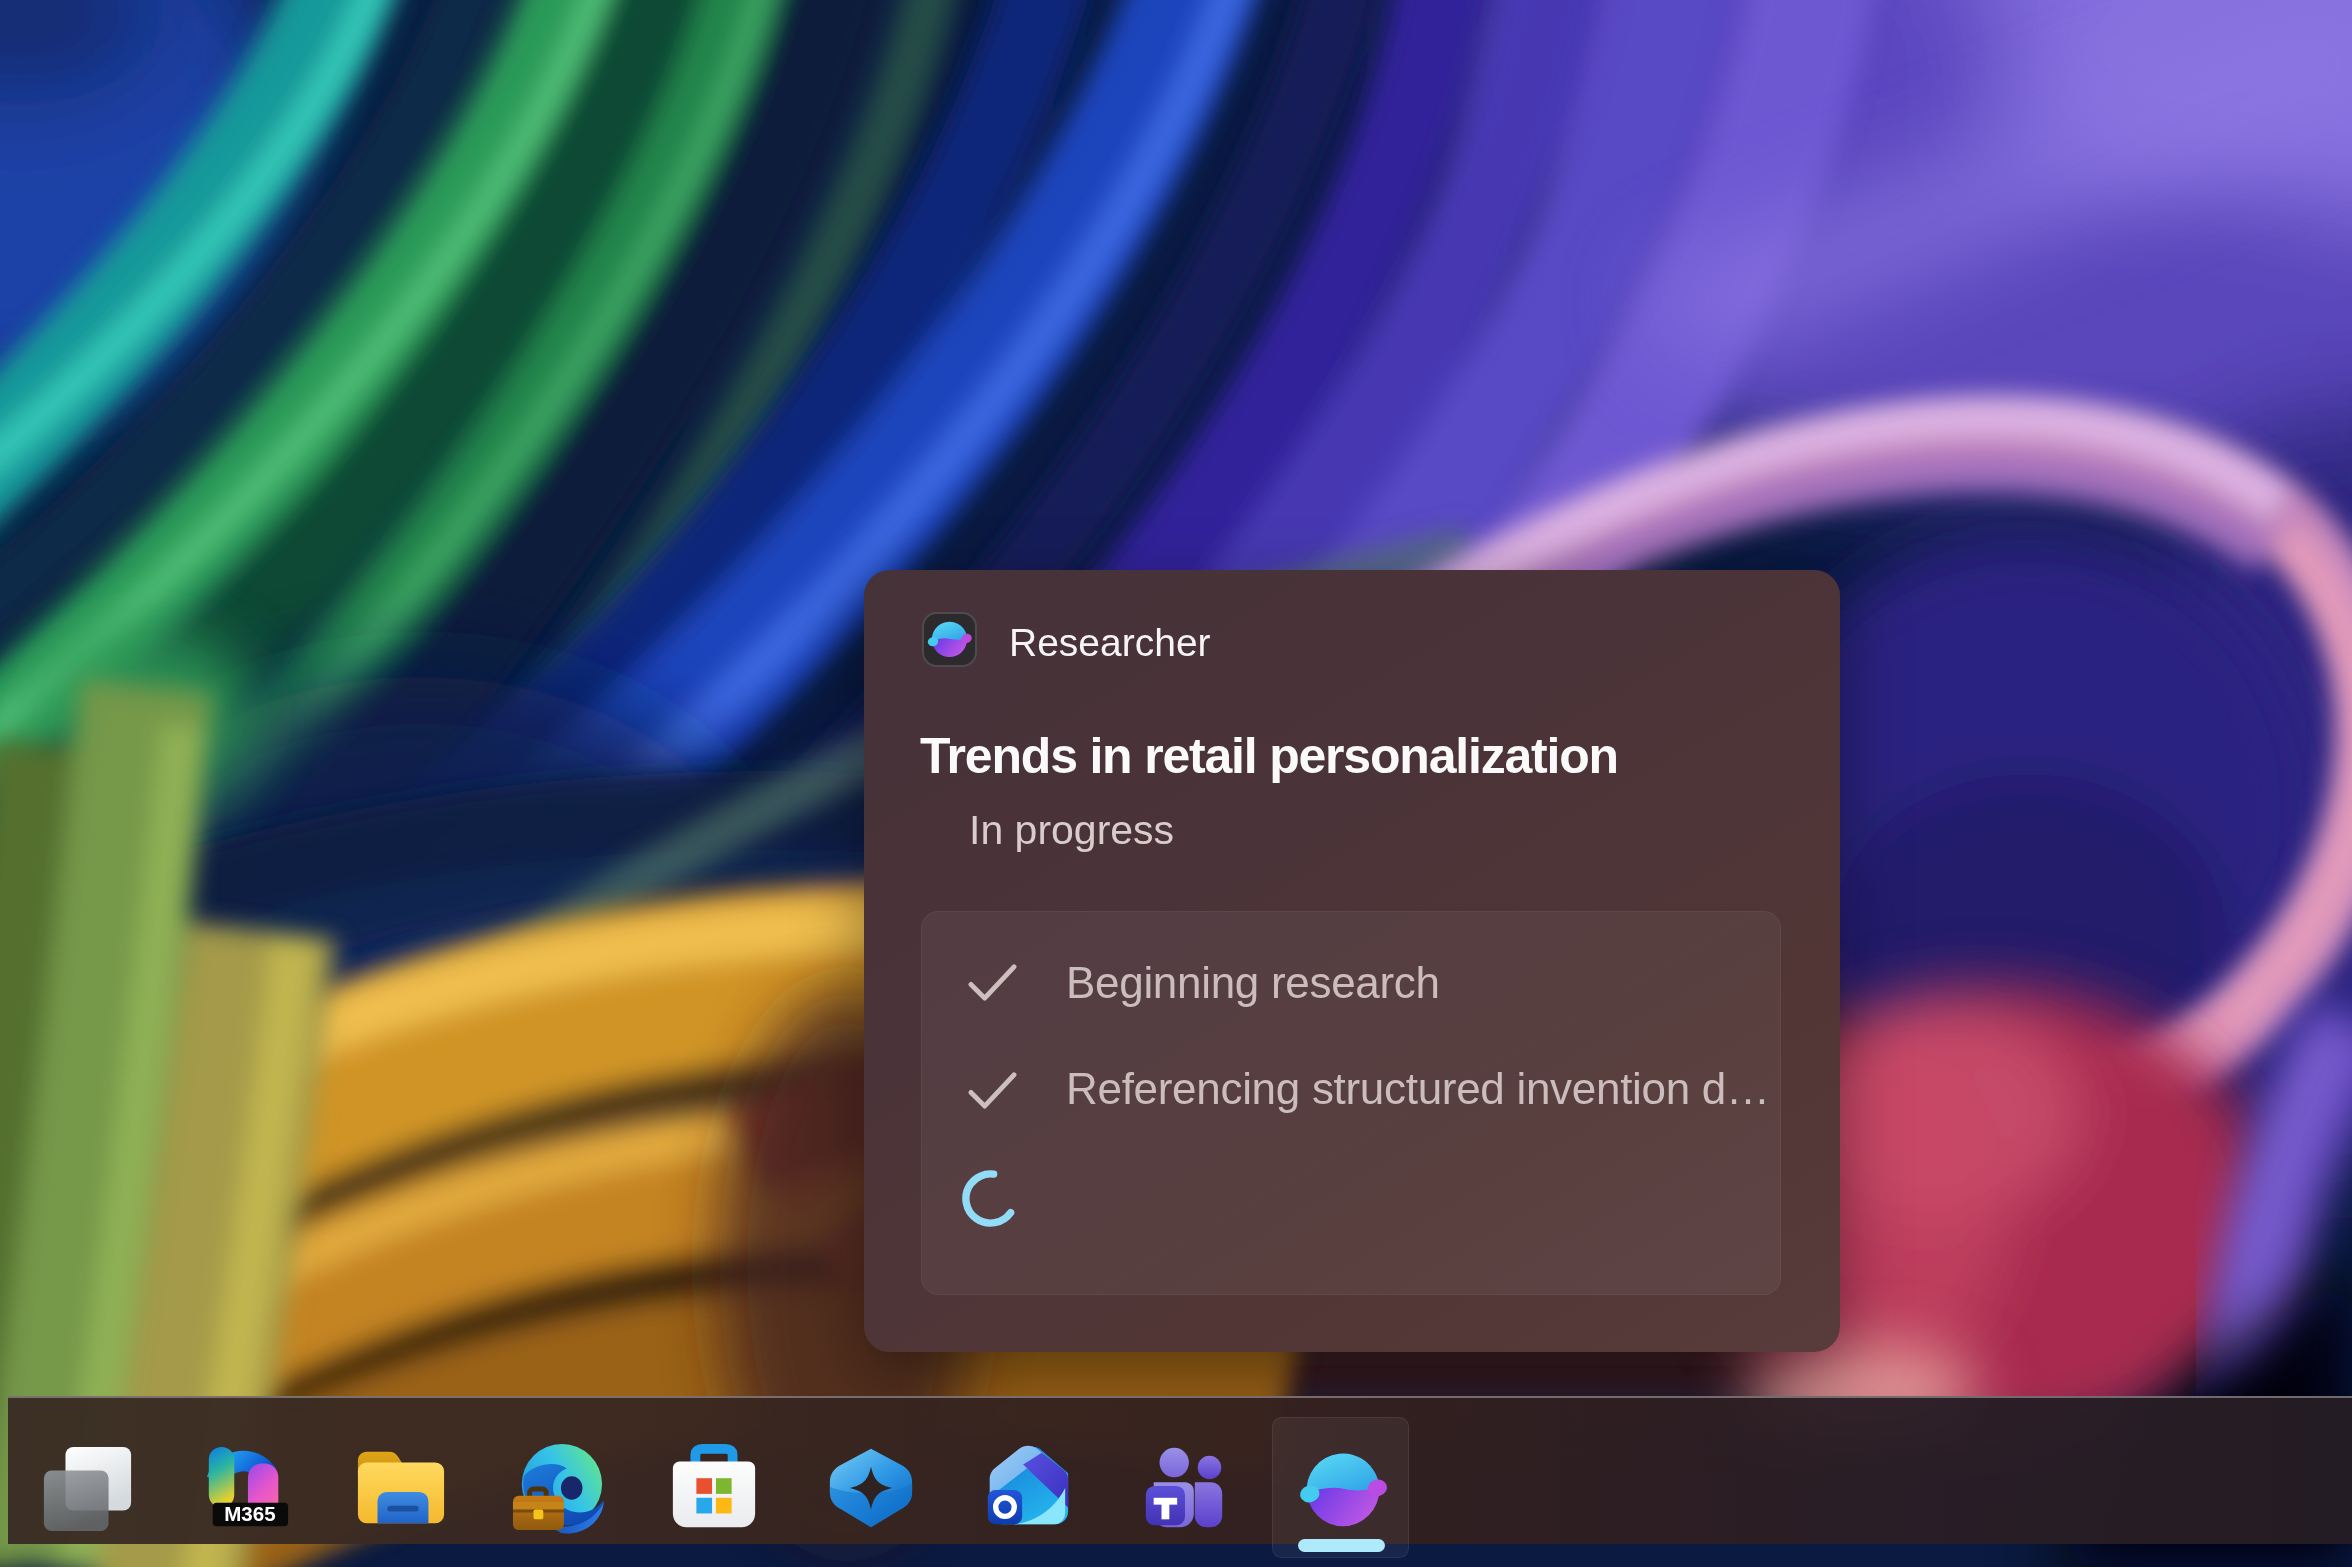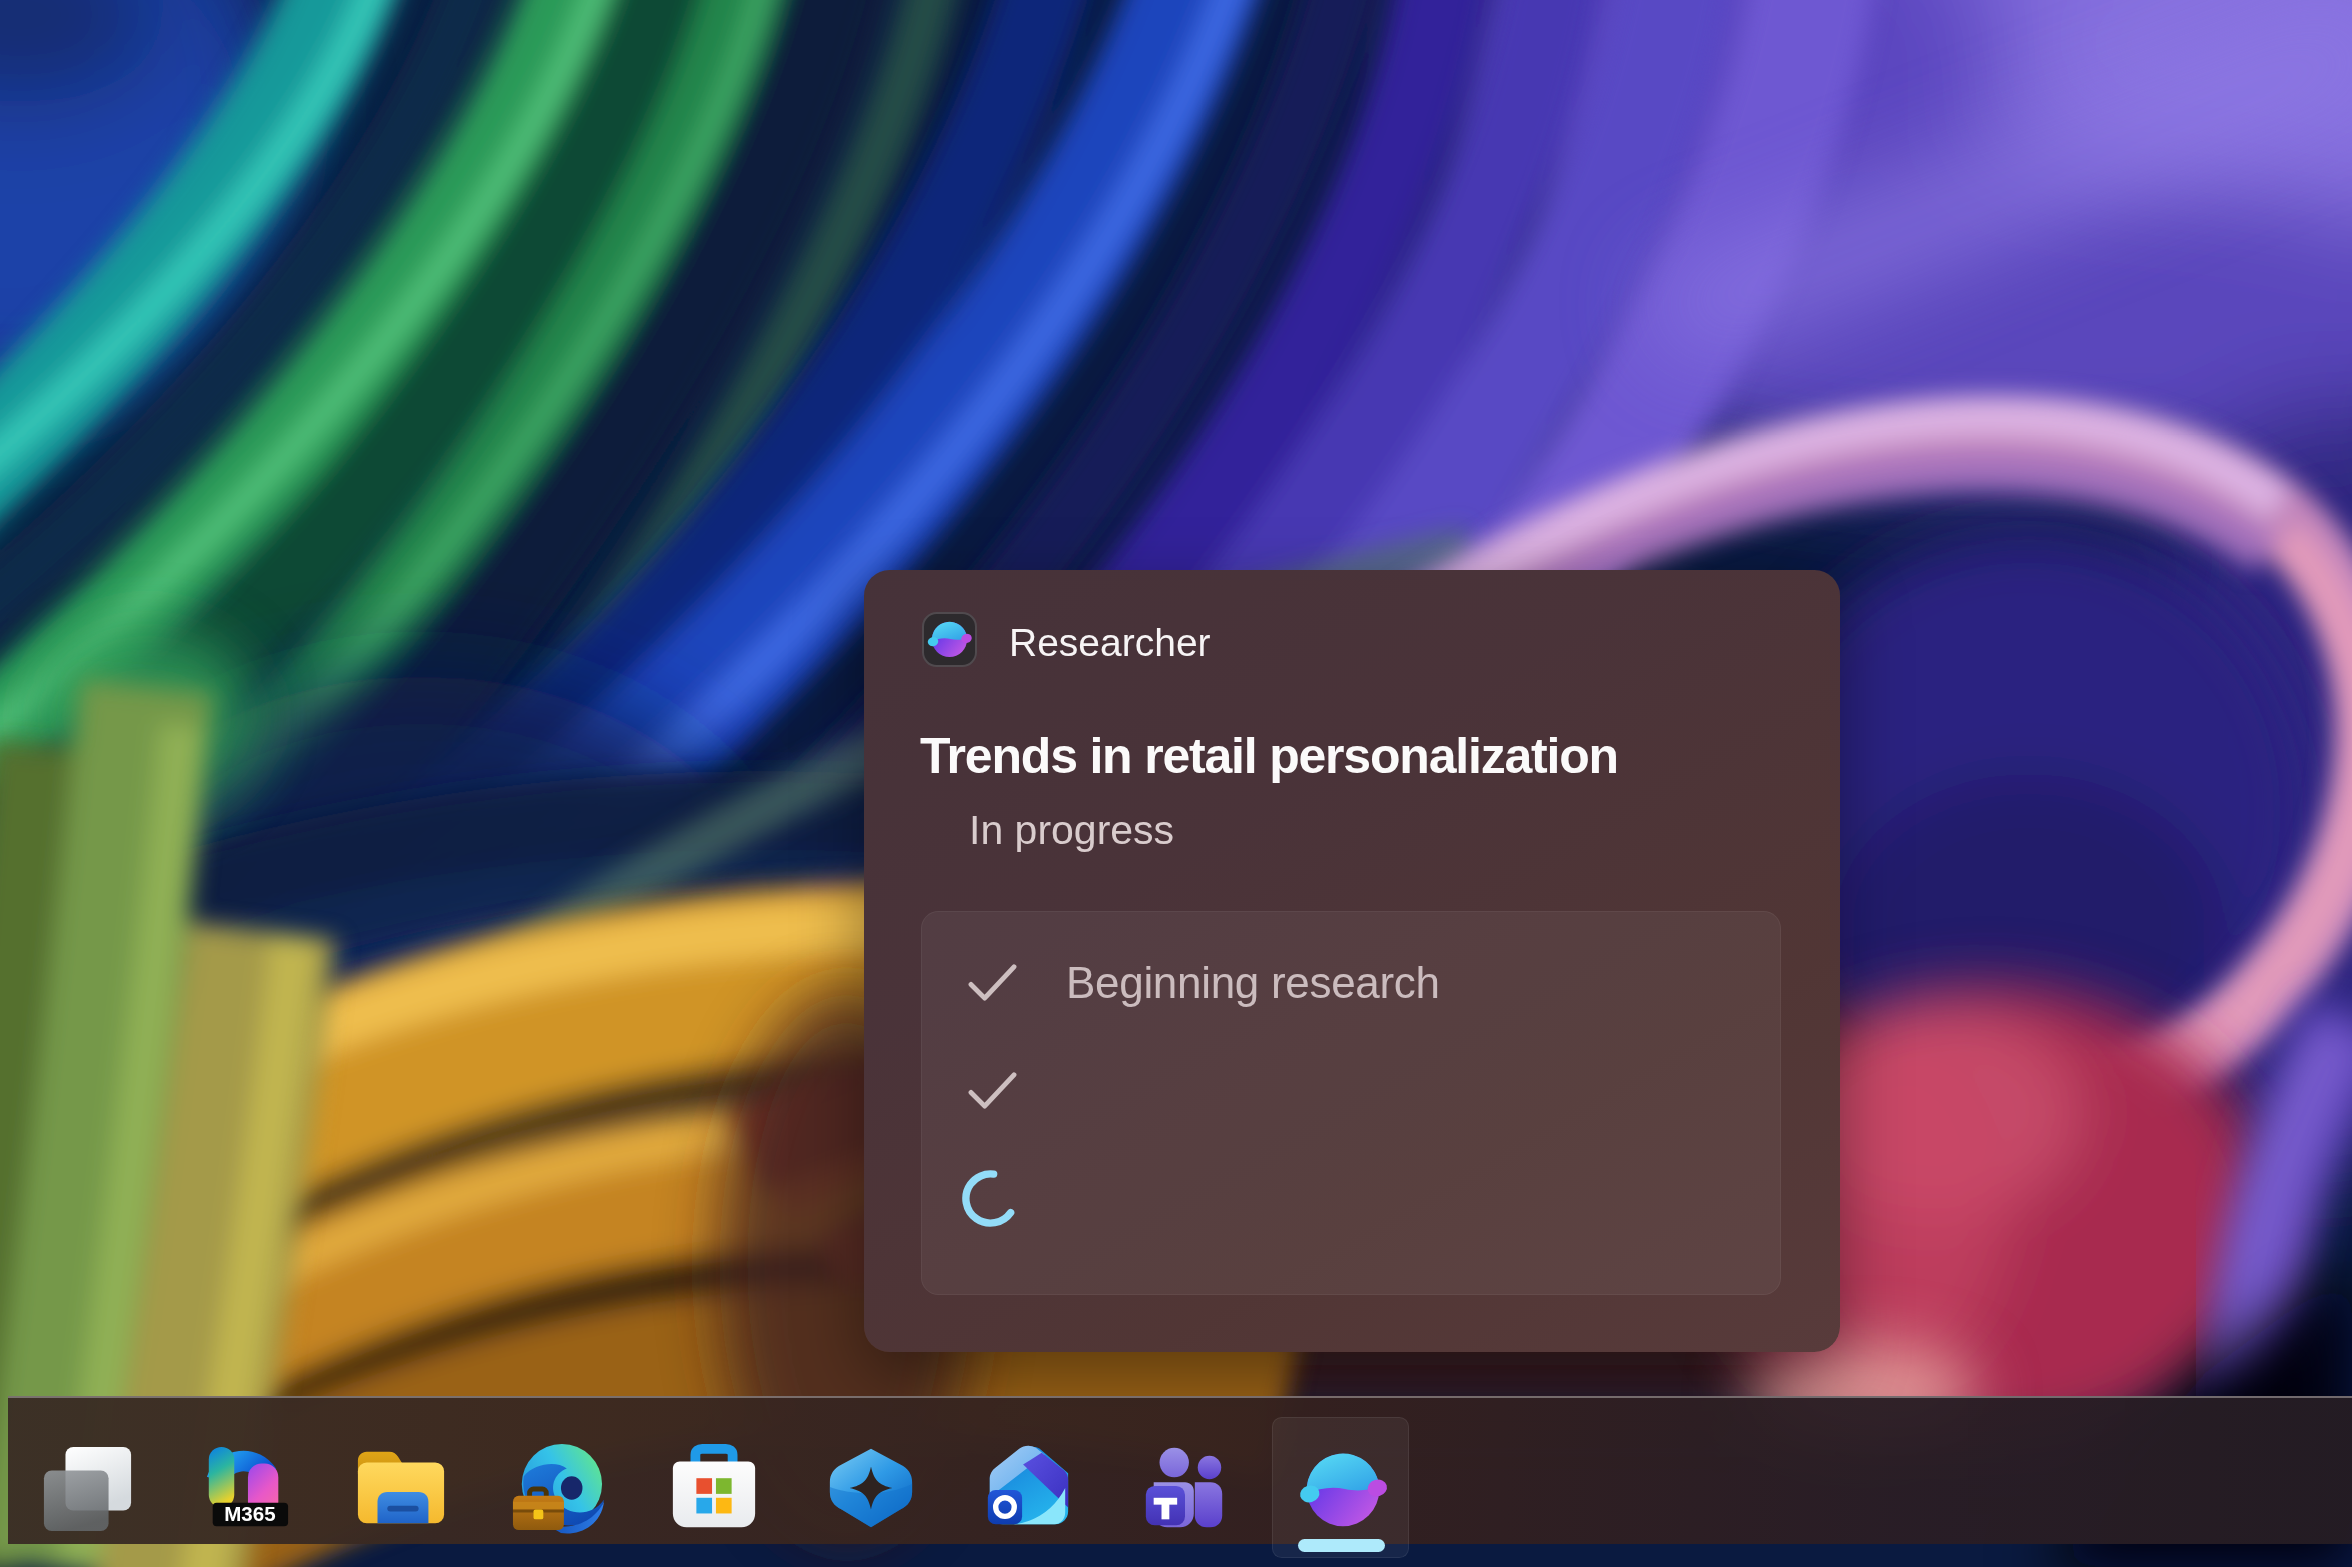--- a/index.html
+++ b/index.html
@@ -161,20 +161,21 @@
   <div class="abs" style="left:56px;top:158px;font-size:50px;line-height:57px;font-weight:700;letter-spacing:-1.2px;color:#fbfafa;">Trends in retail personalization</div>
   <div class="abs" style="left:57px;top:236px;font-size:41px;line-height:49px;color:#d9cccd;margin-left:48px;">In progress</div>
   <div id="panel">
     <svg class="abs" style="left:43px;top:49px;" width="55" height="43" viewBox="0 0 56 44">
       <path d="M 6,24 L 20,38 L 50,6" stroke="#cdbfc0" stroke-width="5" fill="none" stroke-linecap="round" stroke-linejoin="round"></path>
     </svg>
     <div class="rowtxt" style="top:42px;">Beginning research</div>
     <svg class="abs" style="left:43px;top:157px;" width="55" height="43" viewBox="0 0 56 44">
       <path d="M 6,24 L 20,38 L 50,6" stroke="#cdbfc0" stroke-width="5" fill="none" stroke-linecap="round" stroke-linejoin="round"></path>
     </svg>
+    <div class="rowtxt" style="top:148px;">Referencing structured invention d…</div>
     <svg class="abs" style="left:39px;top:257px;" width="59" height="59" viewBox="0 0 60 60">
       <circle cx="30" cy="30" r="25" stroke="#93dcf8" stroke-width="7.5" fill="none" stroke-linecap="round" stroke-dasharray="105 52" transform="rotate(35 30 30)"></circle>
     </svg>
   </div>
 </div>
 
 <div id="taskbar">
 
   <svg class="ticon" style="left:33px;" viewBox="0 0 96 96">
     <defs>

